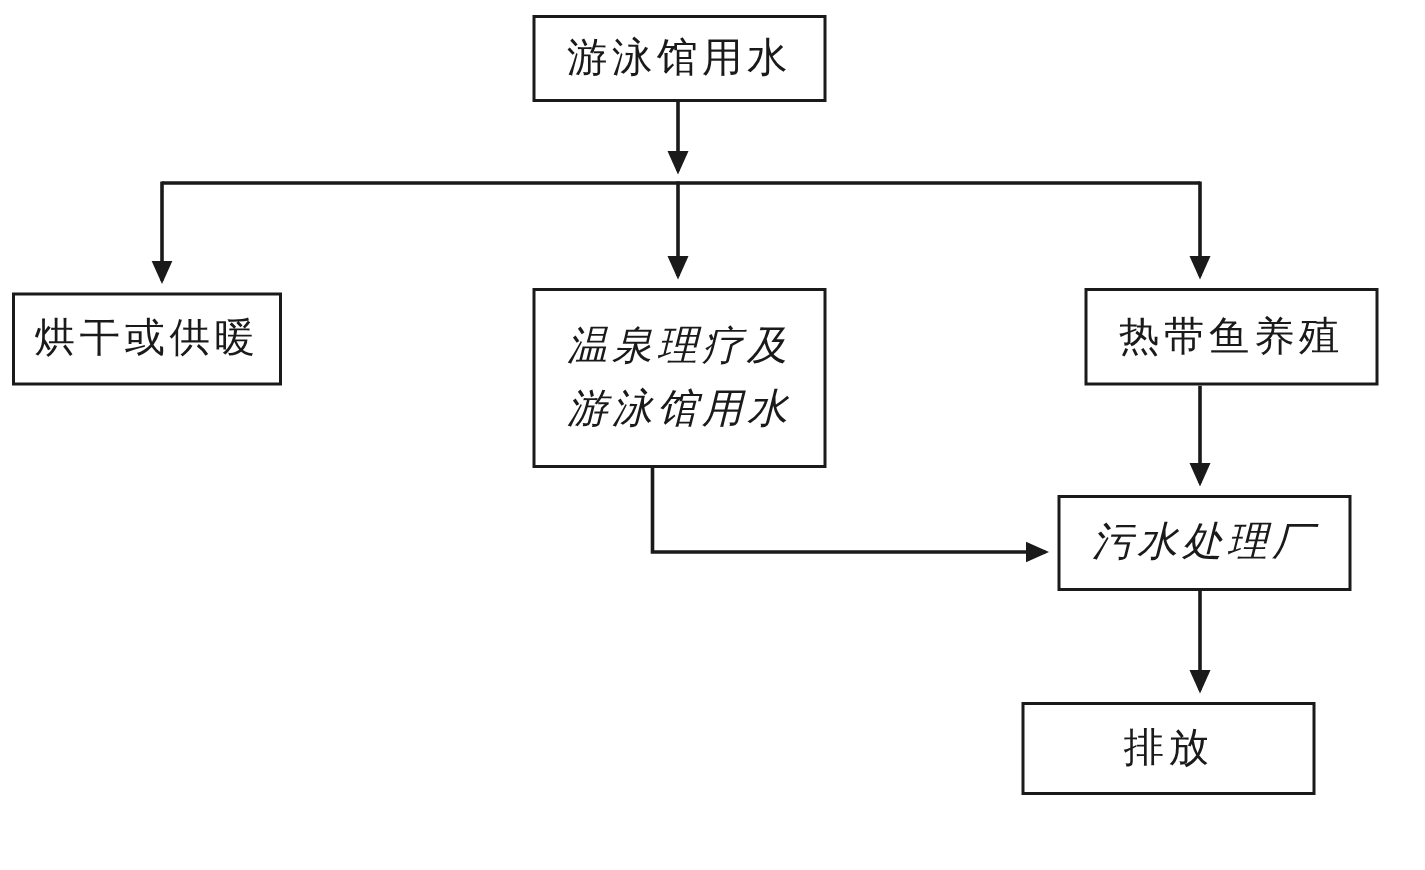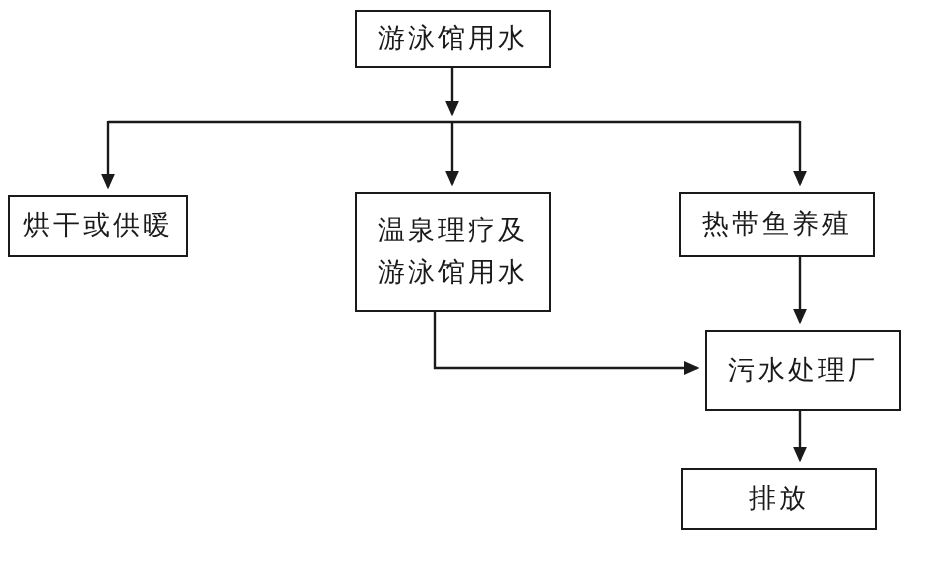--- a/index.html
+++ b/index.html
@@ -63,22 +63,22 @@
       <path d="M800,257 V322" marker-end="url(#arrow)"></path>
       <path d="M435,312 V368 H697" marker-end="url(#arrow)"></path>
       <path d="M800,394 V460" marker-end="url(#arrow)"></path>
     </g>
   </svg>
 
   <div class="node" style="left:355px; top:10px; width:196px; height:58px;">游泳馆用水</div>
 
   <div class="node" style="left:8px; top:195px; width:180px; height:62px;">烘干或供暖</div>
 
-  <div class="node" style="left:355px; top:192px; width:196px; height:120px;">温泉理疗及
+  <div class="node" style="left:355px; top:192px; width:196px; height:120px;font-style:italic;">温泉理疗及
 游泳馆用水</div>
 
-  <div class="node" style="left:679px; top:192px; width:196px; height:65px;">热带鱼养殖</div>
+  <div class="node" style="left:723px; top:192px; width:196px; height:65px;">热带鱼养殖</div>
 
-  <div class="node" style="left:705px; top:330px; width:196px; height:81px;">污水处理厂</div>
+  <div class="node" style="left:705px; top:330px; width:196px; height:64px;font-style:italic;">污水处理厂</div>
 
   <div class="node" style="left:681px; top:468px; width:196px; height:62px;">排放</div>
 
 </div>
 
 </body></html>

